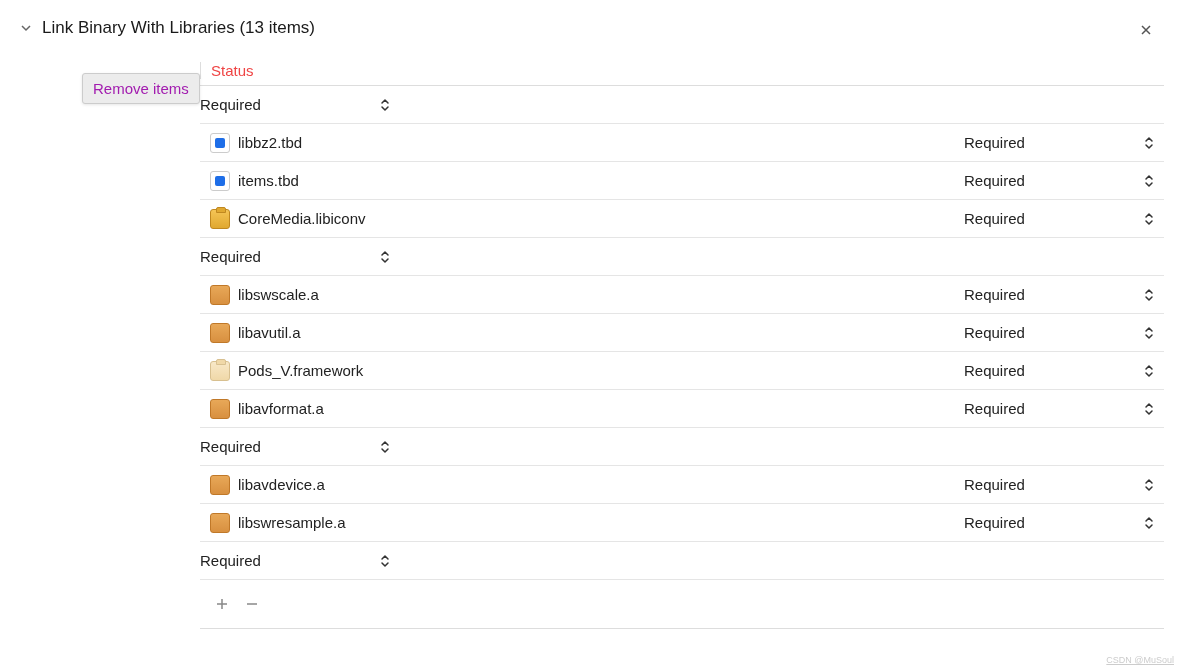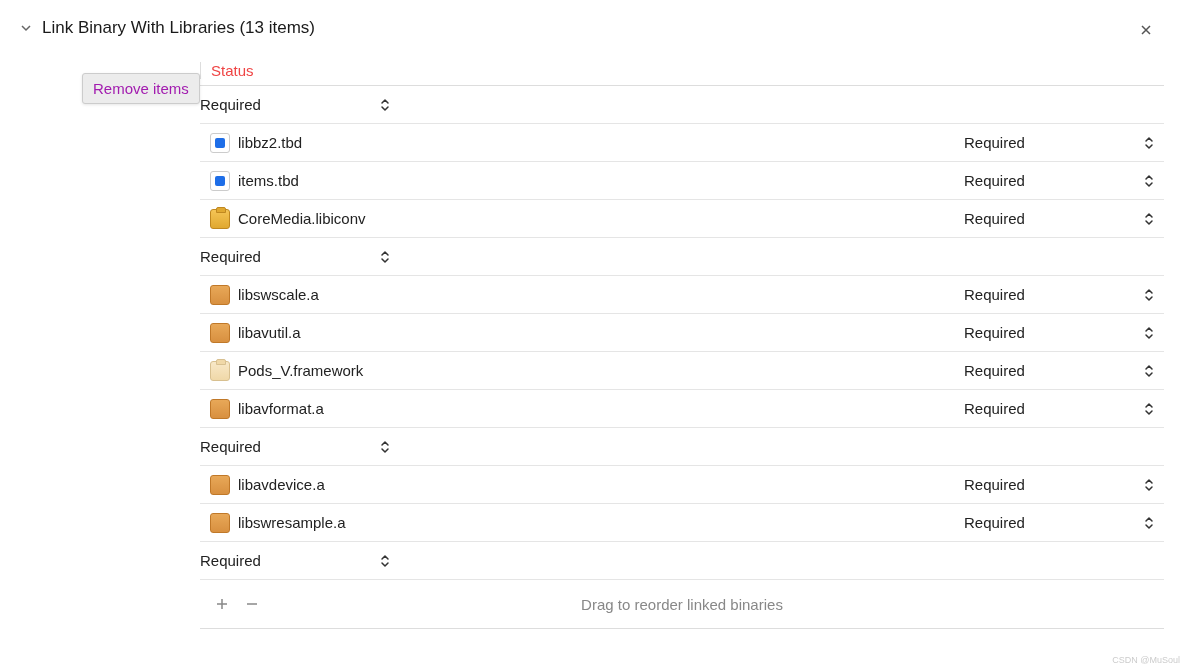--- a/index.html
+++ b/index.html
@@ -202,23 +202,24 @@
       border-radius: 3px;
       padding: 6px 10px;
       font-size: 15px;
       color: #a21caf;
       box-shadow: 0 1px 3px rgba(0,0,0,0.1);
       z-index: 10;
     }
     .watermark {
       position: absolute;
       bottom: 4px;
-      right: 4px;
+      right: 10px;
       font-size: 9px;
       color: #ccc;
+      text-decoration: underline;
     }
   </style>
 </head>
 <body>
 
 <div class="header">
   <span class="disclosure">
     <svg width="12" height="12" viewBox="0 0 12 12">
         <path d="M2 4 L6 8 L10 4" stroke="#666" stroke-width="1.5" fill="none"></path>
       </svg>
@@ -411,16 +412,15 @@
   <span class="footer-btn">
     <svg width="14" height="14" viewBox="0 0 14 14">
         <path d="M7 2 V12 M2 7 H12" stroke="#888" stroke-width="1.5"></path>
       </svg>
   </span>
   <span class="footer-btn">
     <svg width="14" height="14" viewBox="0 0 14 14">
         <path d="M2 7 H12" stroke="#888" stroke-width="1.5"></path>
       </svg>
   </span>
-  <span class="footer-hint">Drag to reorder linked binaries</span>
 </div>
 
 <div class="watermark">CSDN @MuSoul</div>
 
 </body></html>

